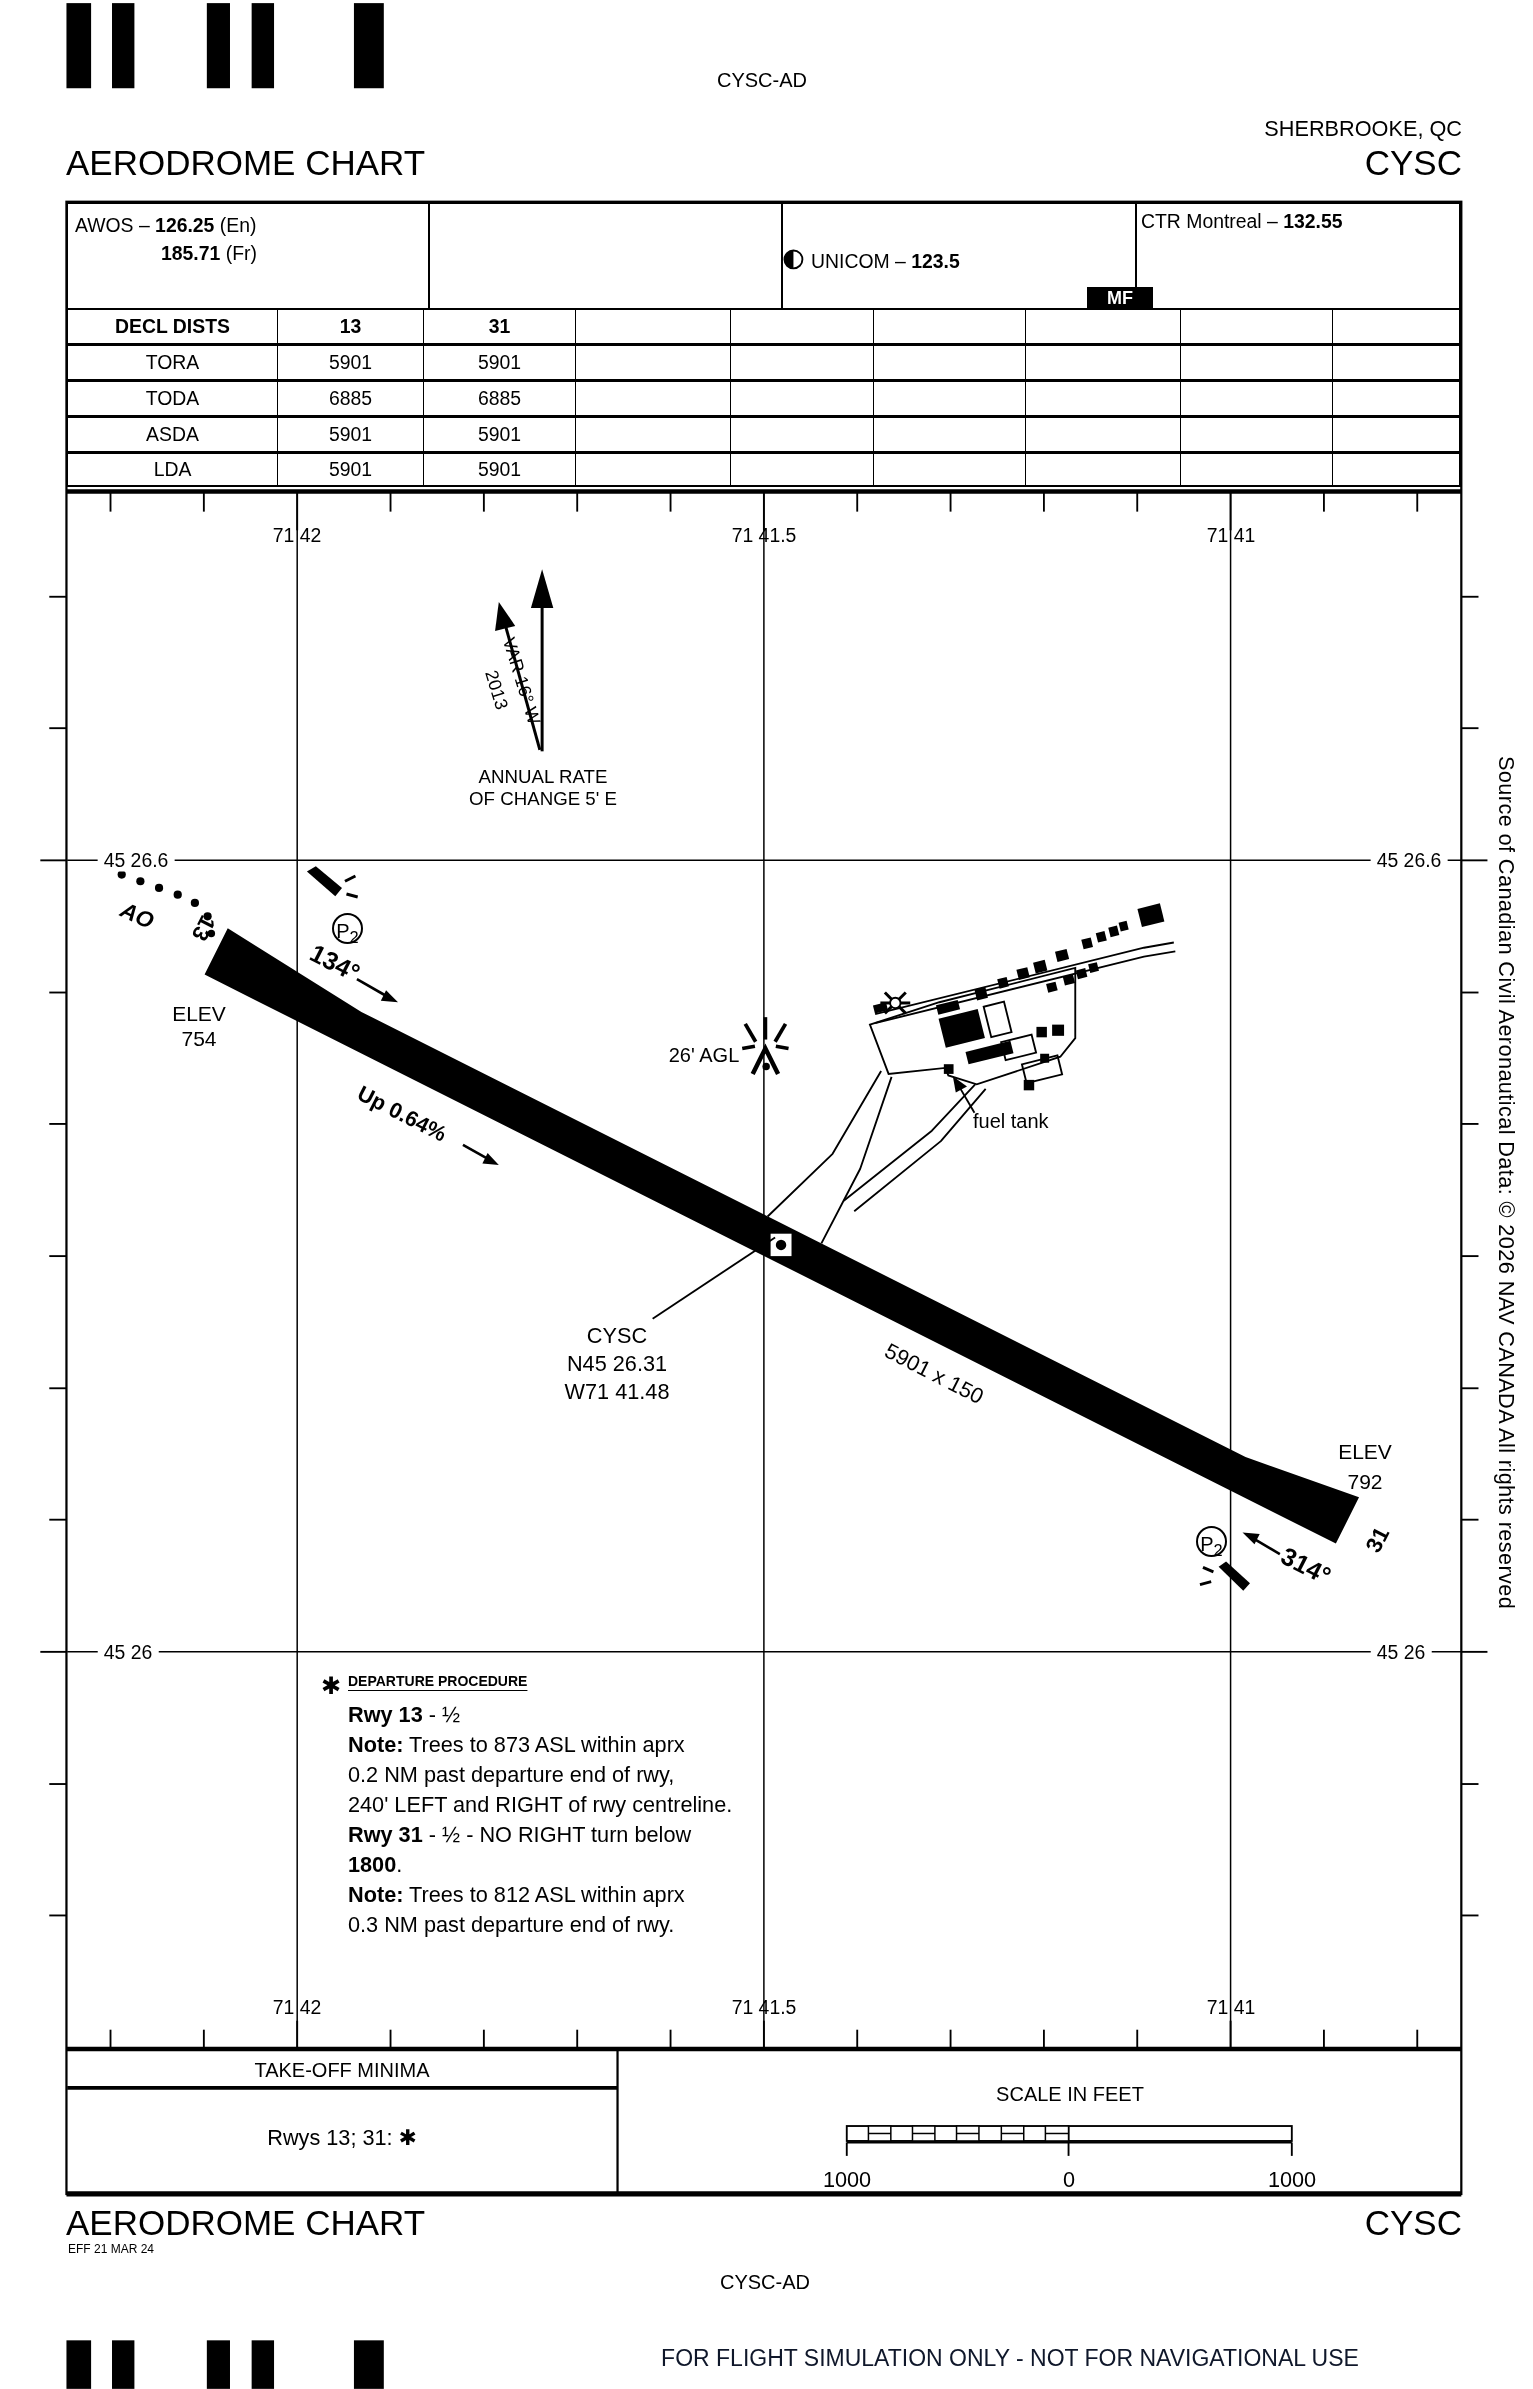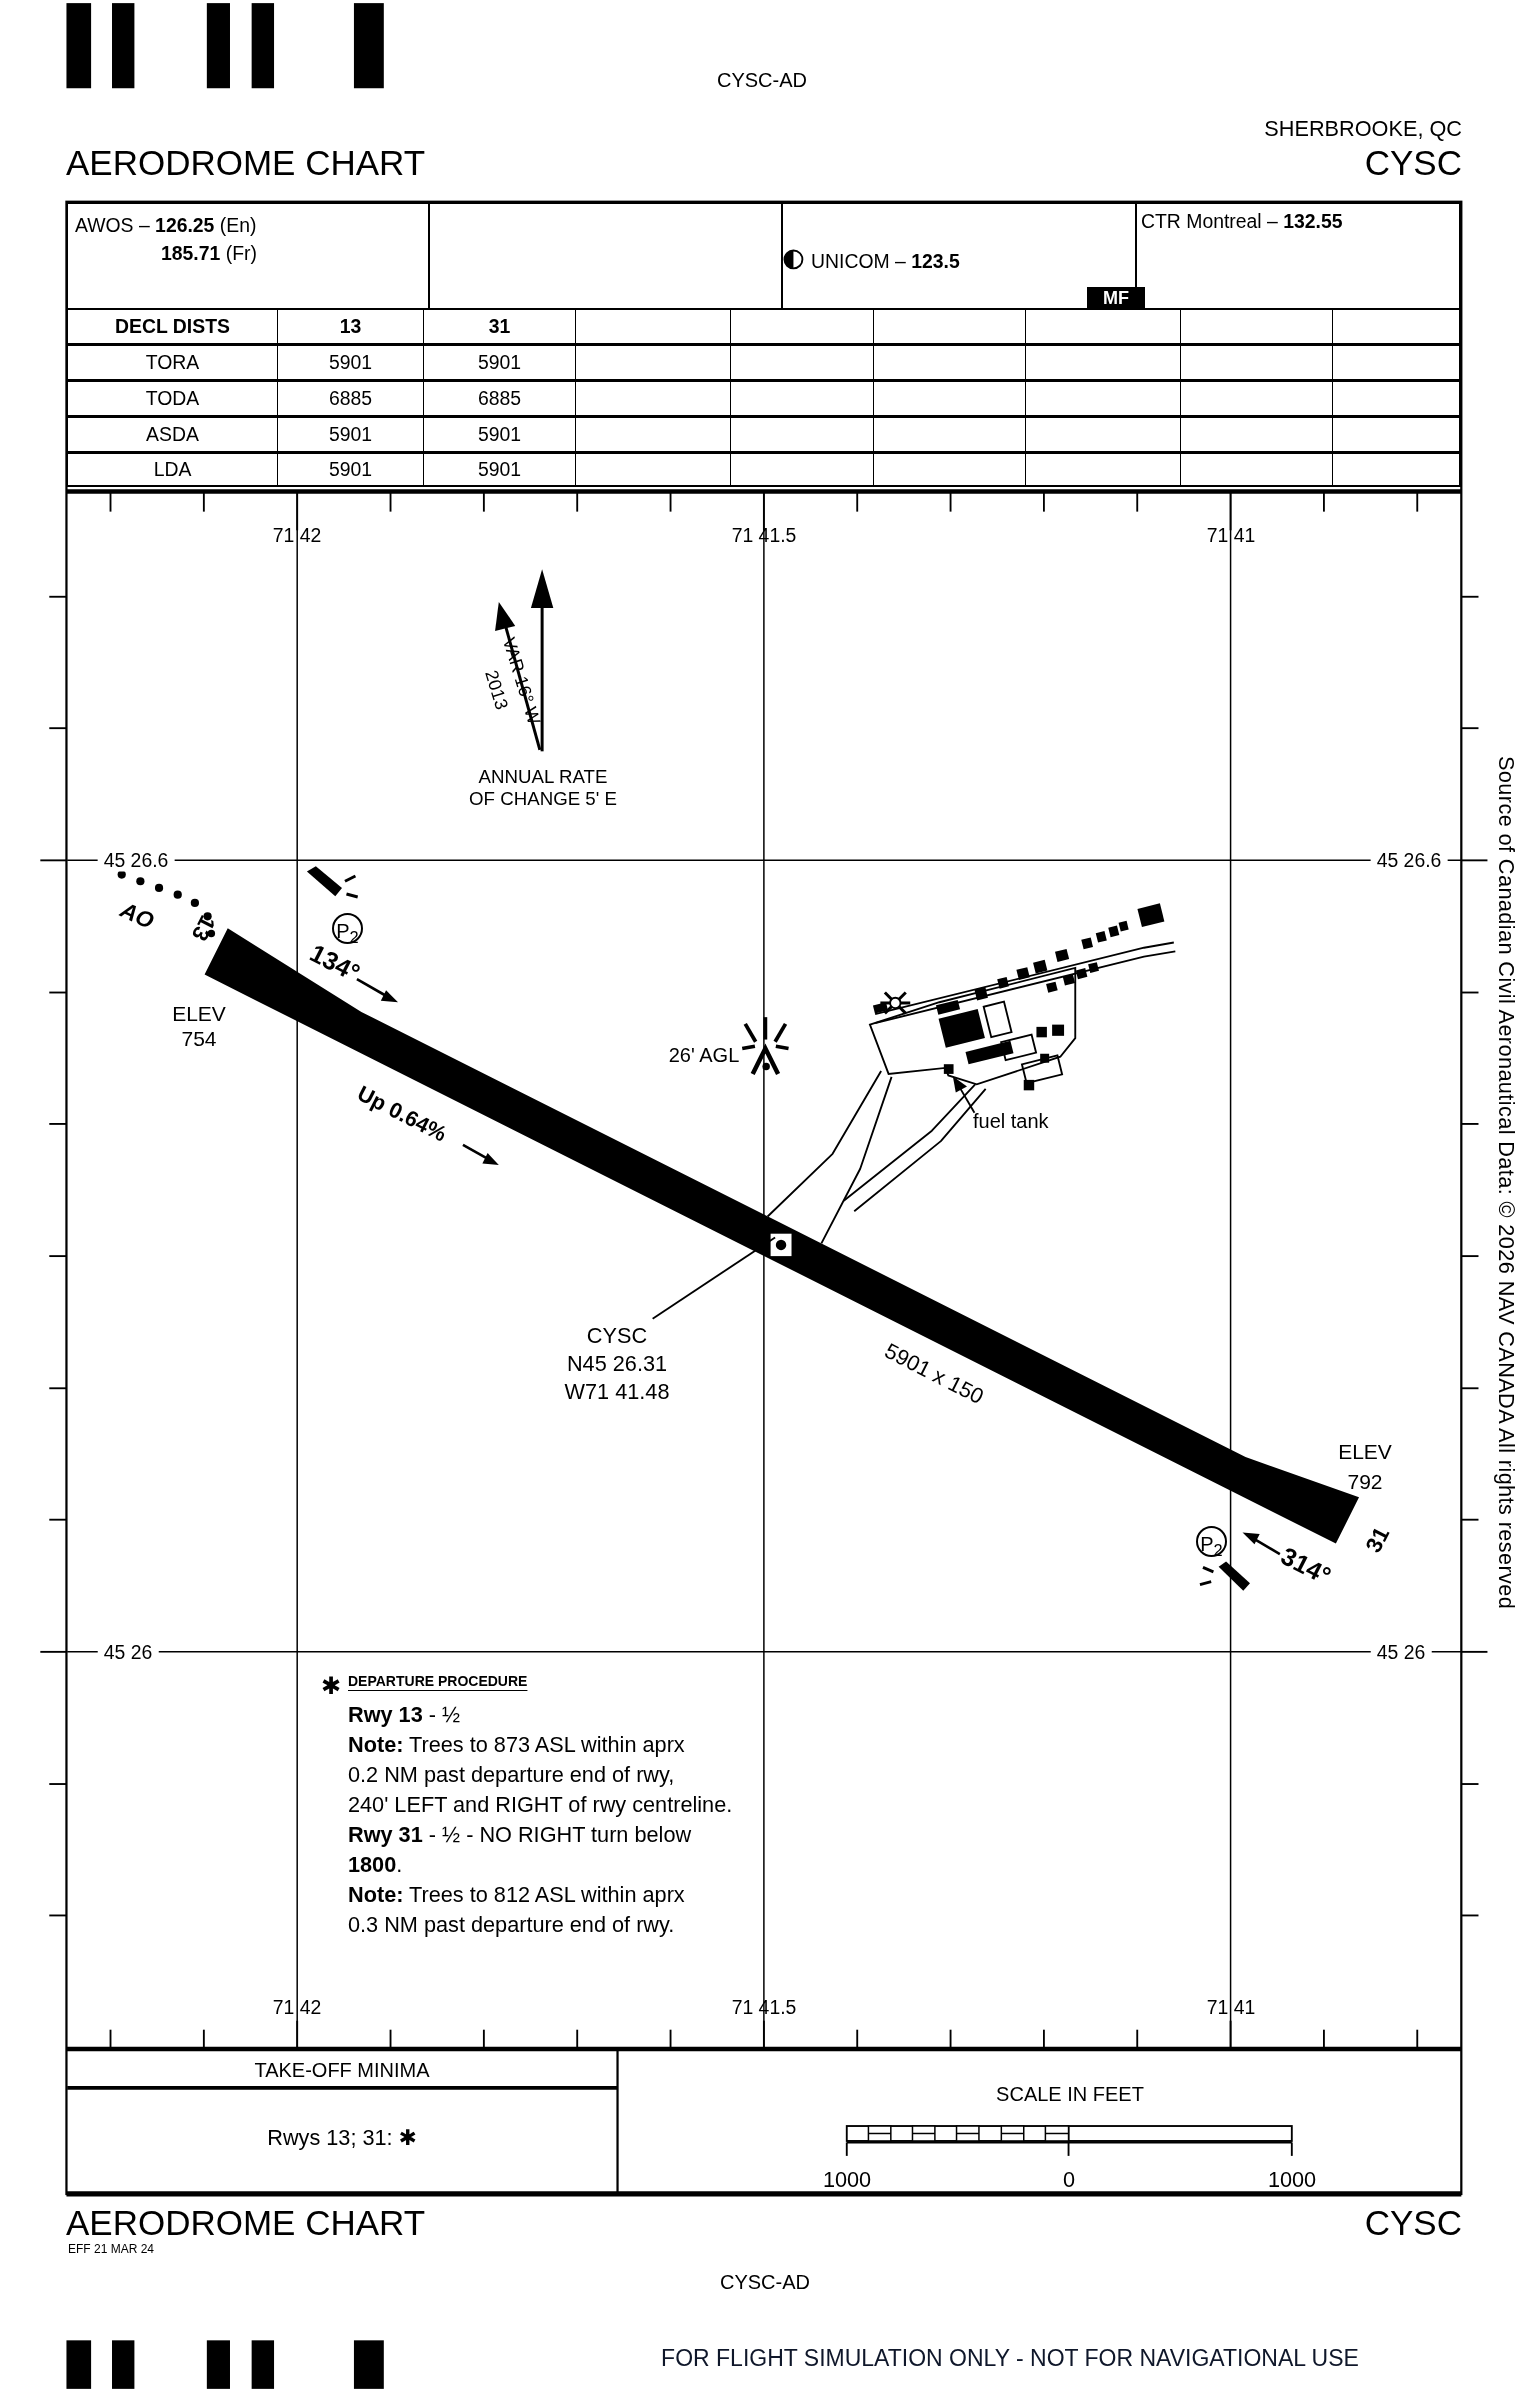--- a/index.html
+++ b/index.html
@@ -12,21 +12,21 @@
   .b{font-weight:bold;}
   svg{position:absolute;left:0;top:0;}
   
   .doccode{font-size:20px;}
   .bigtitle{font-size:35px;letter-spacing:0px;}
   .city{font-size:21.7px;}
   
   #freqbox{left:66px;top:202px;width:1395px;height:108px;border:2.2px solid #000;box-sizing:border-box;}
   .fdiv{position:absolute;top:0;width:2.2px;height:100%;background:#000;}
   .ftext{font-size:19.4px;}
-  #mfbadge{left:1087px;top:287px;width:58px;height:22.4px;background:#000;color:#fff;
+  #mfbadge{left:1087px;top:287px;width:66px;height:22.4px;background:#000;color:#fff;
            font-size:18px;font-weight:bold;text-align:center;line-height:22.4px;}
   
   #decl{left:66px;top:310px;width:1395px;border:2.2px solid #000;border-top:none;box-sizing:border-box;
         display:grid;grid-template-columns:210px 146px 152px 155px 143px 152px 155px 152px auto;
         grid-auto-rows:auto;}
   #decl .c{border-right:1.5px solid #000;border-bottom:3.7px solid #000;height:33px;
            display:flex;align-items:center;justify-content:center;font-size:19.4px;}
   #decl .c:nth-child(9n){border-right:none;}
   #decl .c.last{border-bottom:none;height:31px;}
   #decl .h{font-weight:bold;}

